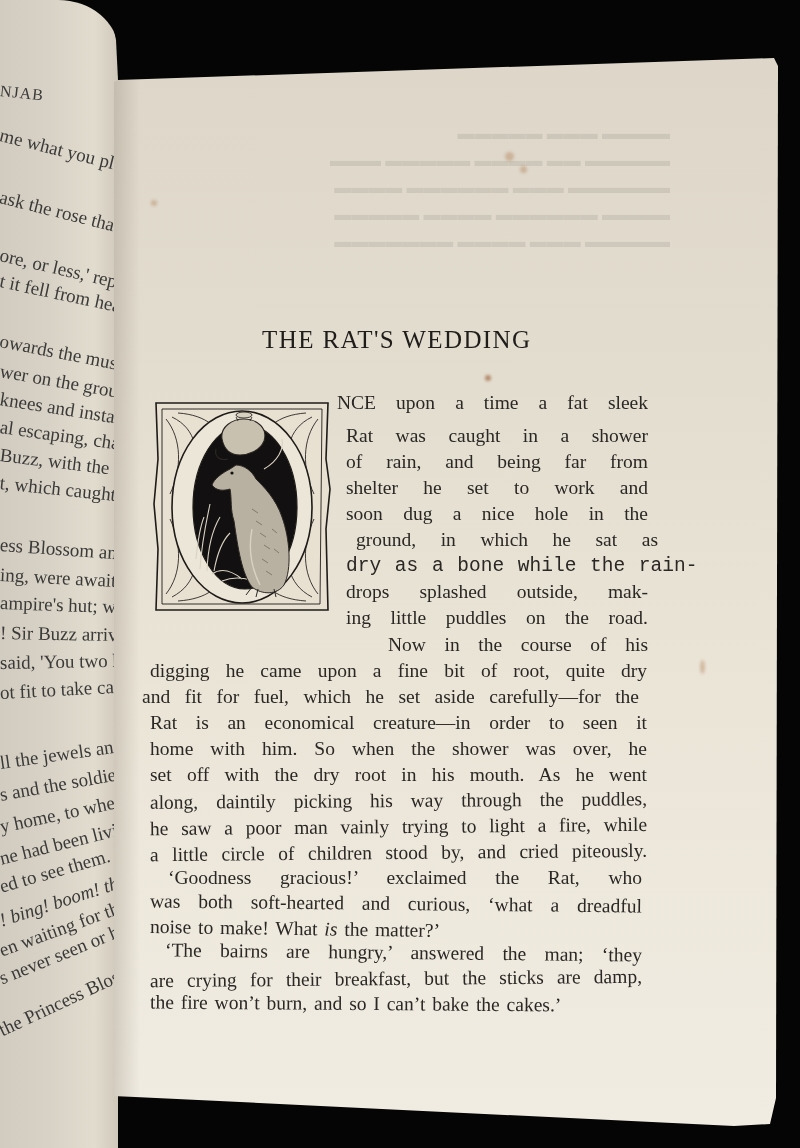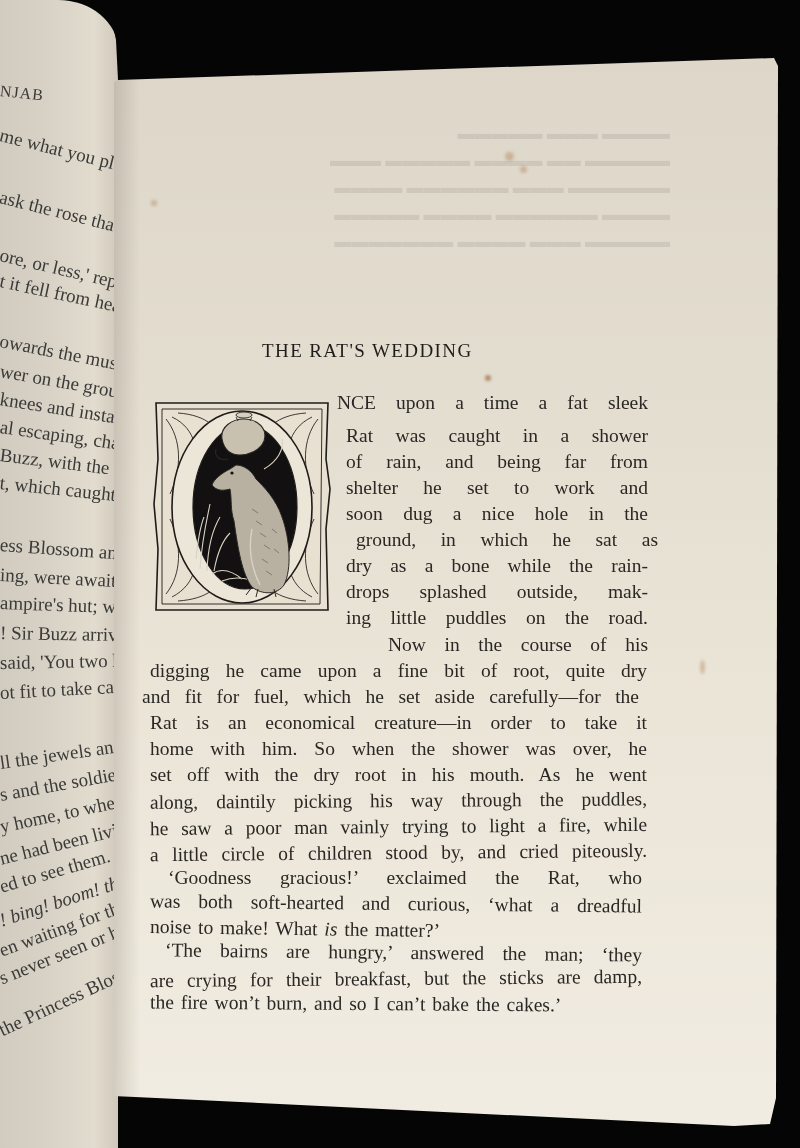--- a/index.html
+++ b/index.html
@@ -39,22 +39,22 @@
   }
   .foxing { position:absolute; border-radius:50%; background:rgba(170,110,60,0.35); filter:blur(1.5px); }
   
   .bleed {
     position:absolute; left:150px; top:120px; width:520px; height:200px;
     opacity:0.10; color:#3b3833; font-size:17px; line-height:27px;
     transform:scaleX(-1); text-align:justify; filter:blur(0.6px);
   }
   
   .chapter-title {
-    position:absolute; left:262px; top:340px;
-    font-size:19px; letter-spacing:1.4px; color:#1f1d1a;
+    position:absolute; left:262px; top:326px;
+    font-size:25px; letter-spacing:1.4px; color:#1f1d1a;
     font-family:"Liberation Serif", serif; font-weight:normal;
   }
   .drop-cap {
     position:absolute; left:152px; top:399px; width:180px; height:215px;
   }
   .body-line {
     position:absolute; white-space:nowrap; color:#2a2724;
     font-size:19.5px; font-family:"Liberation Serif", serif;
     word-spacing:2px;
   }
@@ -157,30 +157,30 @@
   </svg>
 </div>
 
 <div>
   <div class="body-line justify" style="left:337px;top:392px;width:311px;">NCE upon a time a fat sleek</div>
   <div class="body-line justify" style="left:346px;top:425px;width:302px;">Rat was caught in a shower</div>
   <div class="body-line justify" style="left:346px;top:451px;width:302px;">of rain, and being far from</div>
   <div class="body-line justify" style="left:346px;top:477px;width:302px;">shelter he set to work and</div>
   <div class="body-line justify" style="left:346px;top:503px;width:302px;">soon dug a nice hole in the</div>
   <div class="body-line justify" style="left:356px;top:529px;width:302px;">ground, in which he sat as</div>
-  <div class="body-line justify" style="left:346px;top:555px;width:302px;">dry as a bone while the rain-</div>
+  <div class="body-line justify" style="left:346px;top:555px;width:302px;font-family:Liberation Mono, monospace;">dry as a bone while the rain-</div>
   <div class="body-line justify" style="left:346px;top:581px;width:302px;">drops splashed outside, mak-</div>
   <div class="body-line justify" style="left:346px;top:607px;width:302px;">ing little puddles on the road.</div>
 </div>
 
 <div>
   <div class="body-line justify" style="left:388px;top:634px;width:260px;">Now in the course of his</div>
   <div class="body-line justify" style="left:150px;top:660px;width:497px;">digging he came upon a fine bit of root, quite dry</div>
   <div class="body-line justify" style="left:142px;top:686px;width:497px;">and fit for fuel, which he set aside carefully—for the</div>
-  <div class="body-line justify" style="left:150px;top:712px;width:497px;">Rat is an economical creature—in order to take it</div>
+  <div class="body-line justify" style="left:150px;top:712px;width:497px;">Rat is an economical creature—in order to seen it</div>
   <div class="body-line justify" style="left:150px;top:738px;width:497px;">home with him.  So when the shower was over, he</div>
   <div class="body-line justify" style="left:150px;top:764px;width:497px;">set off with the dry root in his mouth.  As he went</div>
   <div class="body-line justify" style="left:150px;top:790px;width:497px;transform:rotate(-0.4deg);">along, daintily picking his way through the puddles,</div>
   <div class="body-line justify" style="left:150px;top:816px;width:497px;transform:rotate(-0.5deg);">he saw a poor man vainly trying to light a fire, while</div>
   <div class="body-line justify" style="left:150px;top:842px;width:497px;transform:rotate(-0.5deg);">a little circle of children stood by, and cried piteously.</div>
 </div>
 
 <div>
   <div class="body-line justify" style="left:168px;top:867px;width:474px;">‘Goodness gracious!’ exclaimed the Rat, who</div>
   <div class="body-line justify" style="left:150px;top:893px;width:492px;transform:rotate(0.6deg);">was both soft-hearted and curious, ‘what a dreadful</div>

